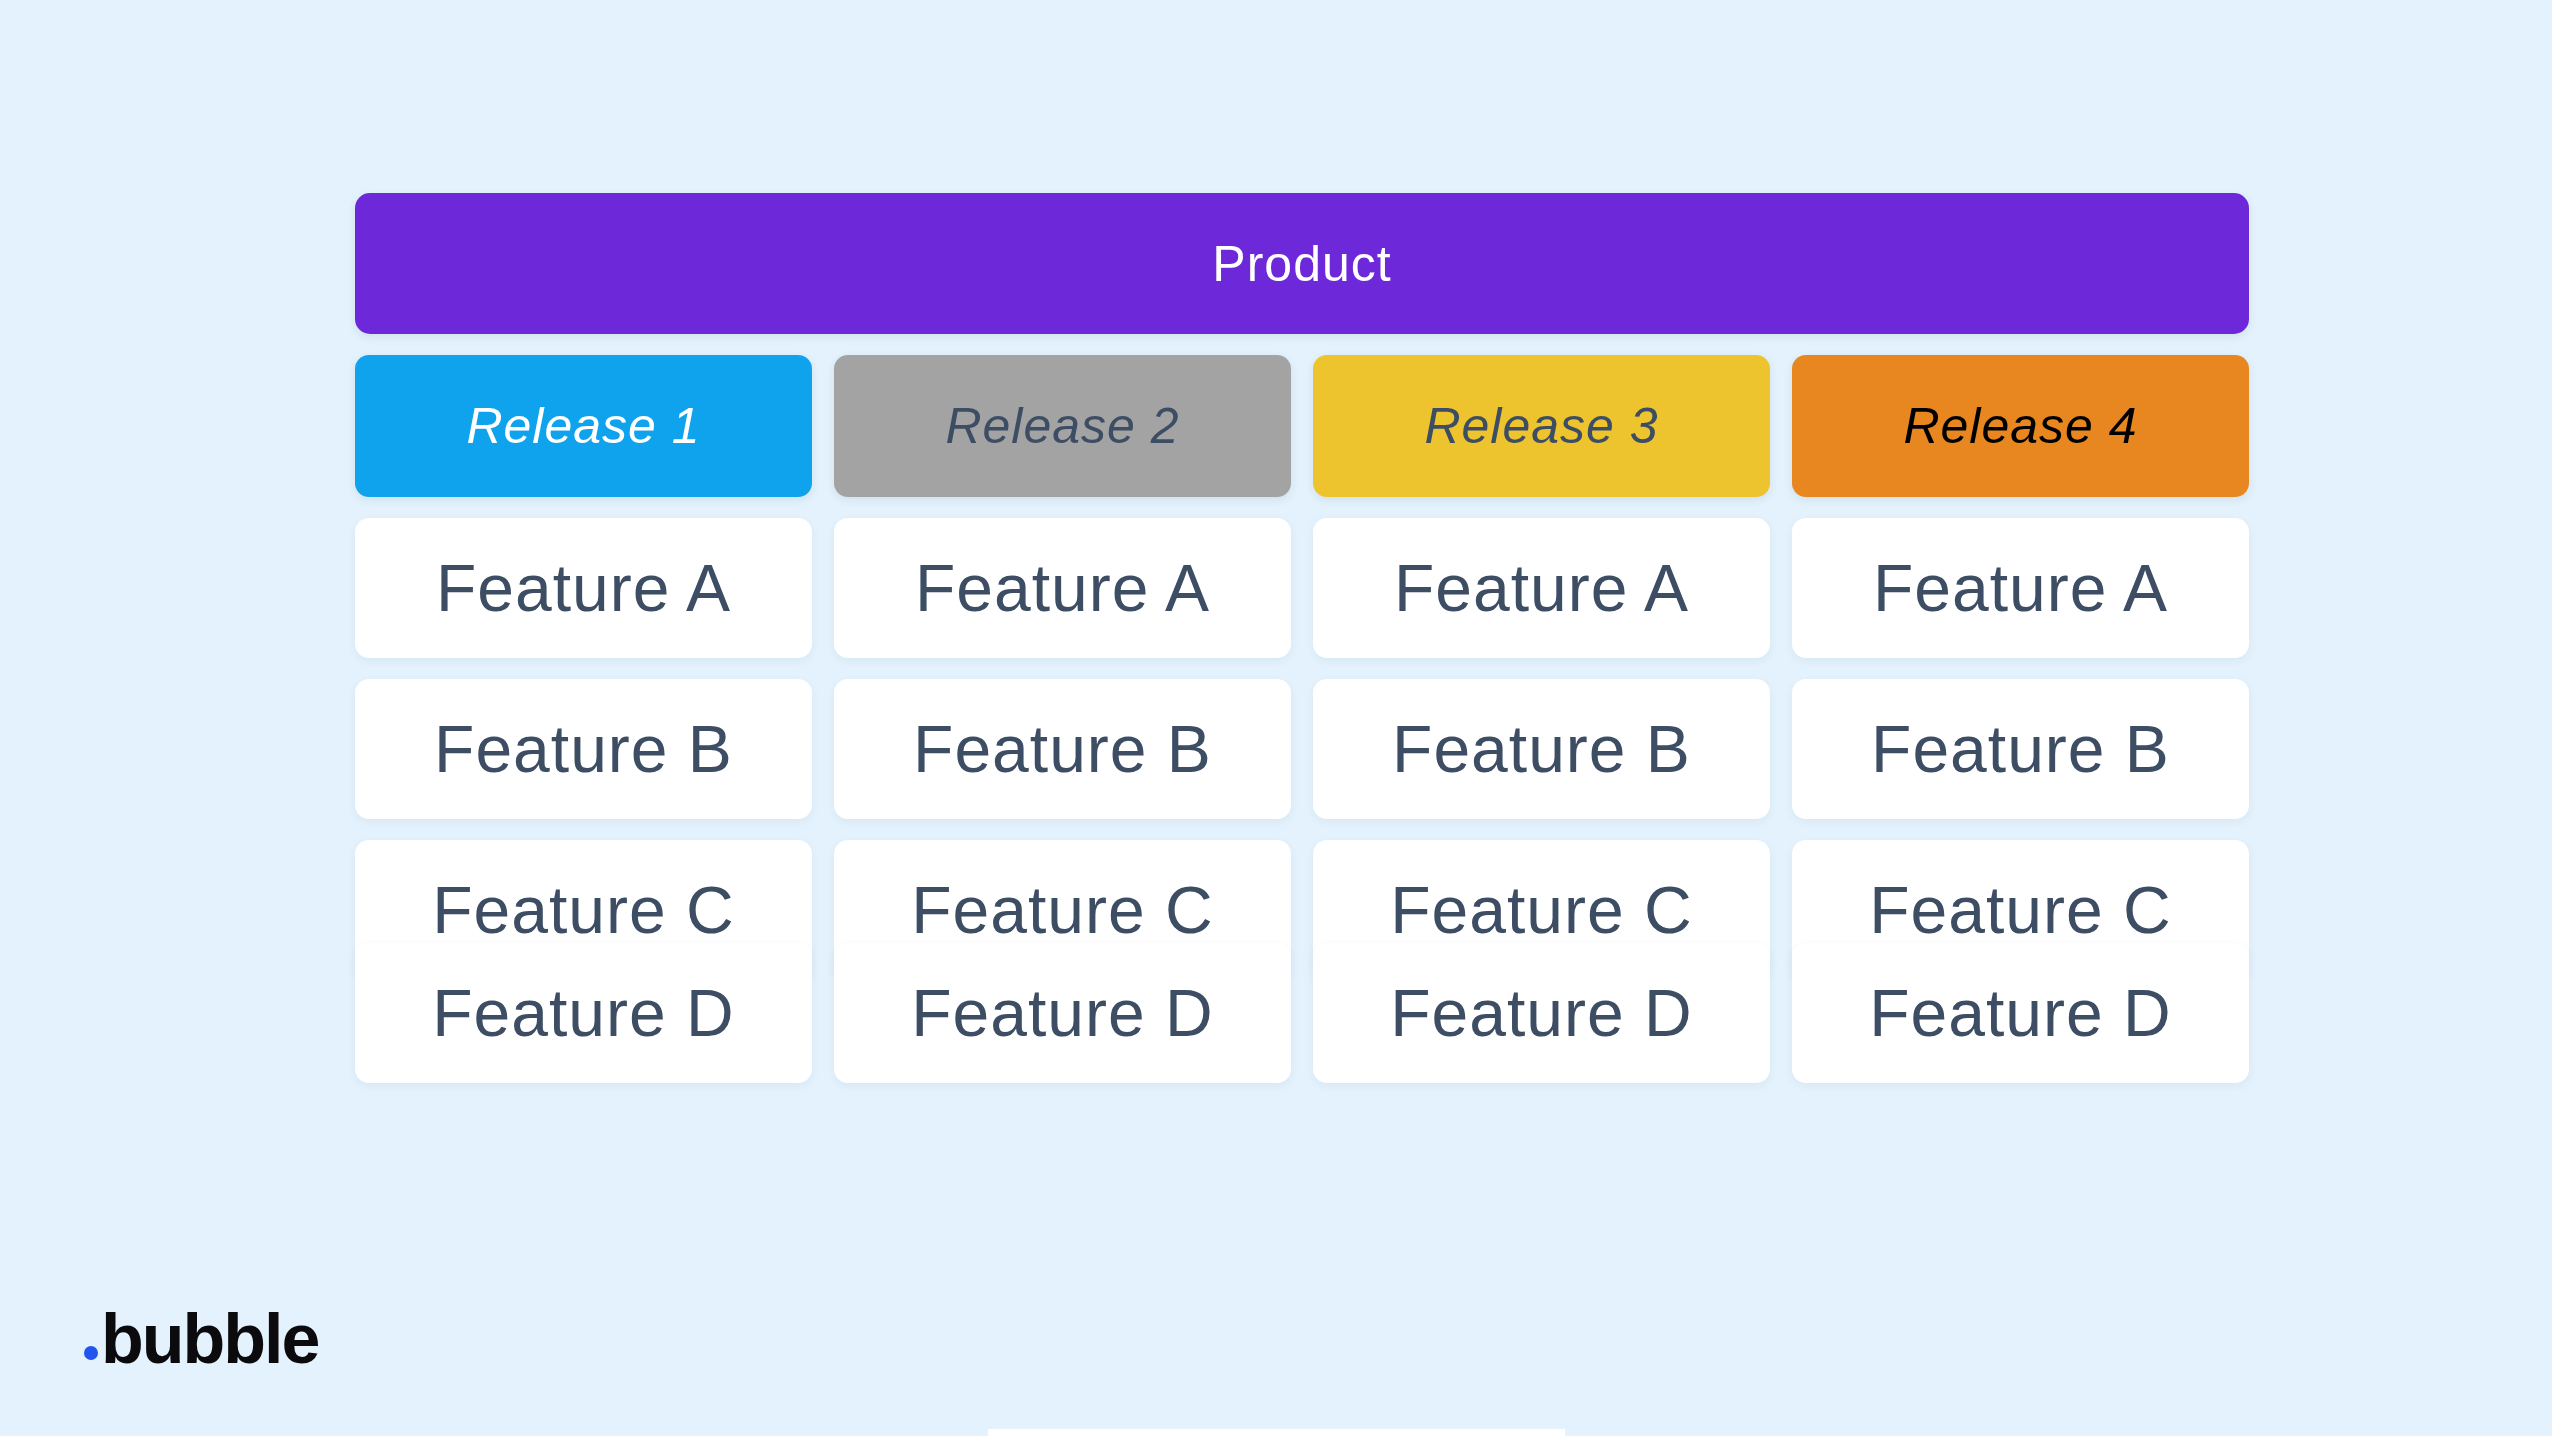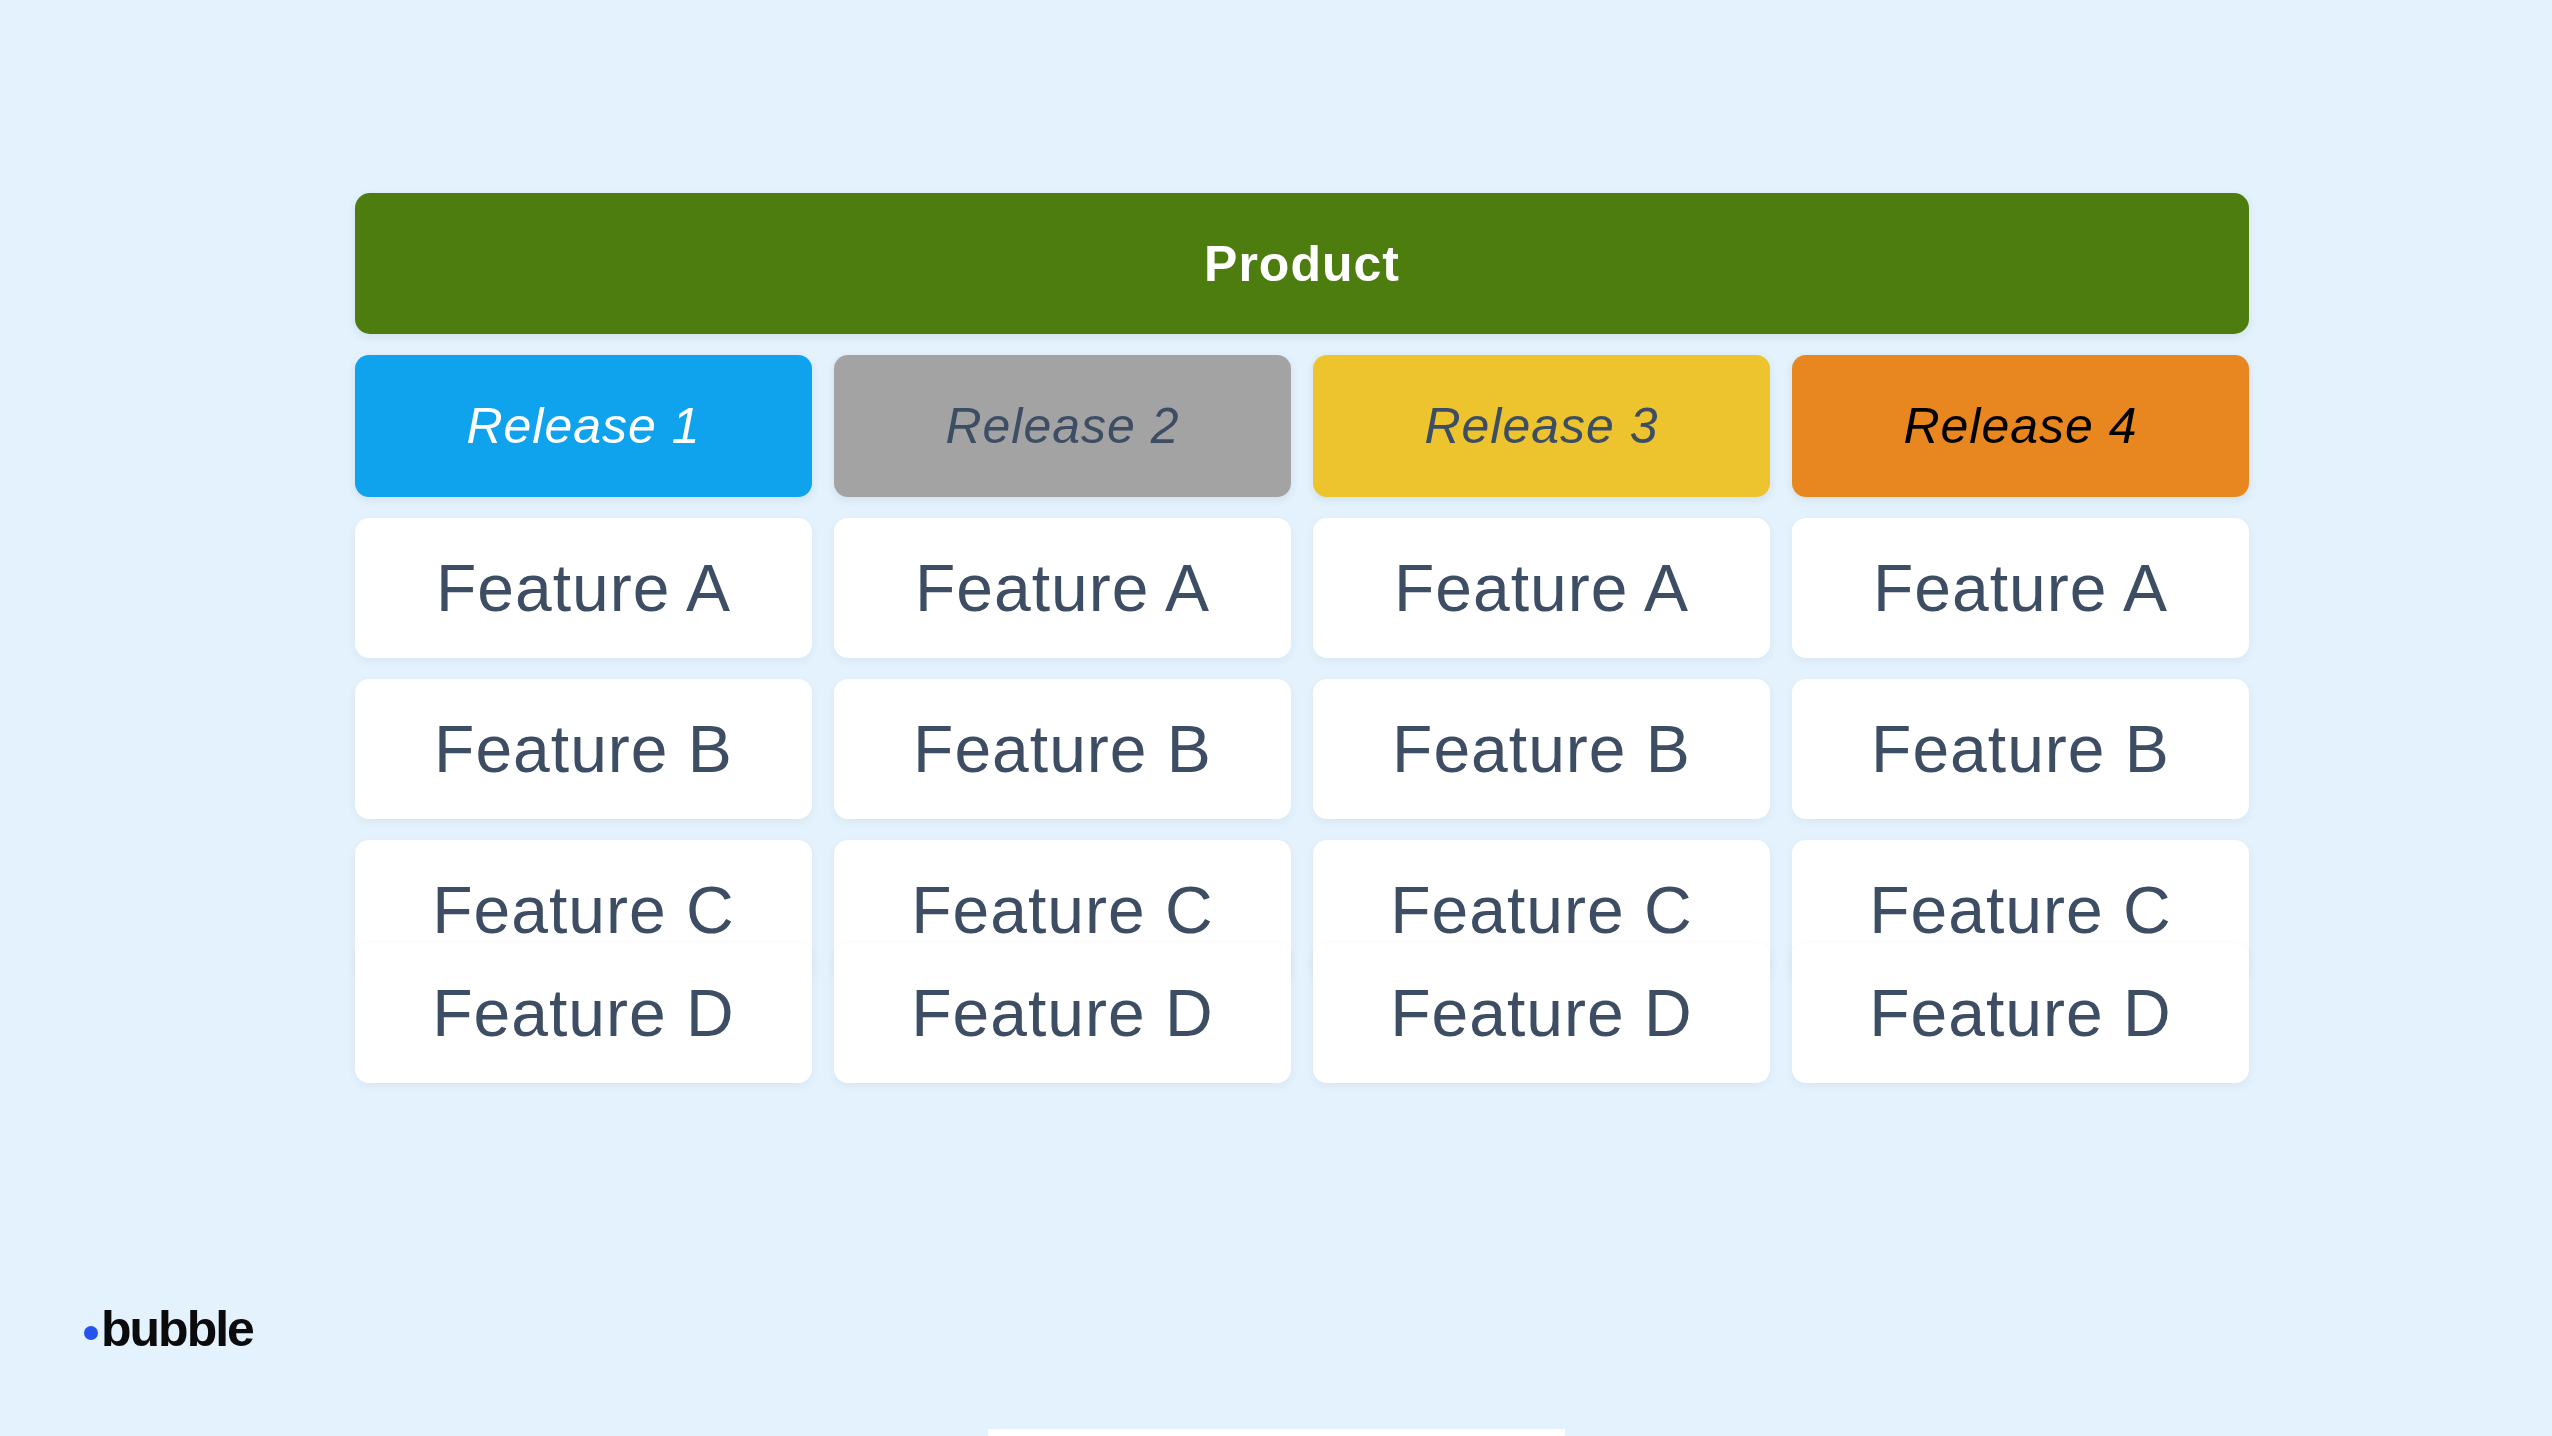--- a/index.html
+++ b/index.html
@@ -74,41 +74,41 @@
     align-items: flex-end;
   }
   .logo-dot {
     width: 14px;
     height: 14px;
     border-radius: 50%;
     margin-right: 3px;
     margin-bottom: 14px;
   }
   .logo-text {
-    font-size: 50px;
+    font-size: 70px;
     font-weight: 700;
     letter-spacing: -2px;
     line-height: 1.0;
   }
 
   .bottom-bar {
     position: absolute;
     left: 988px;
     bottom: 0;
     width: 577px;
     height: 7px;
     background: #ffffff;
   }
 </style>
 </head>
 <body>
 
 <div class="stage" style="background: rgb(227, 242, 252);">
 
-  <div class="product-header" style="background: #4d7c0f; color: rgb(255, 255, 255); font-weight: bold;">
+  <div class="product-header" style="background: #6d28d9; color: rgb(255, 255, 255);">
     <span>Product</span>
   </div>
 
   <div class="row release-row">
     <div class="release-btn" style="background: rgb(15, 163, 238); color: rgb(255, 255, 255);">
       <span>Release 1</span>
     </div>
     <div class="release-btn" style="background: #a3a3a3; color: rgb(61, 77, 99);">
       <span>Release 2</span>
     </div>

